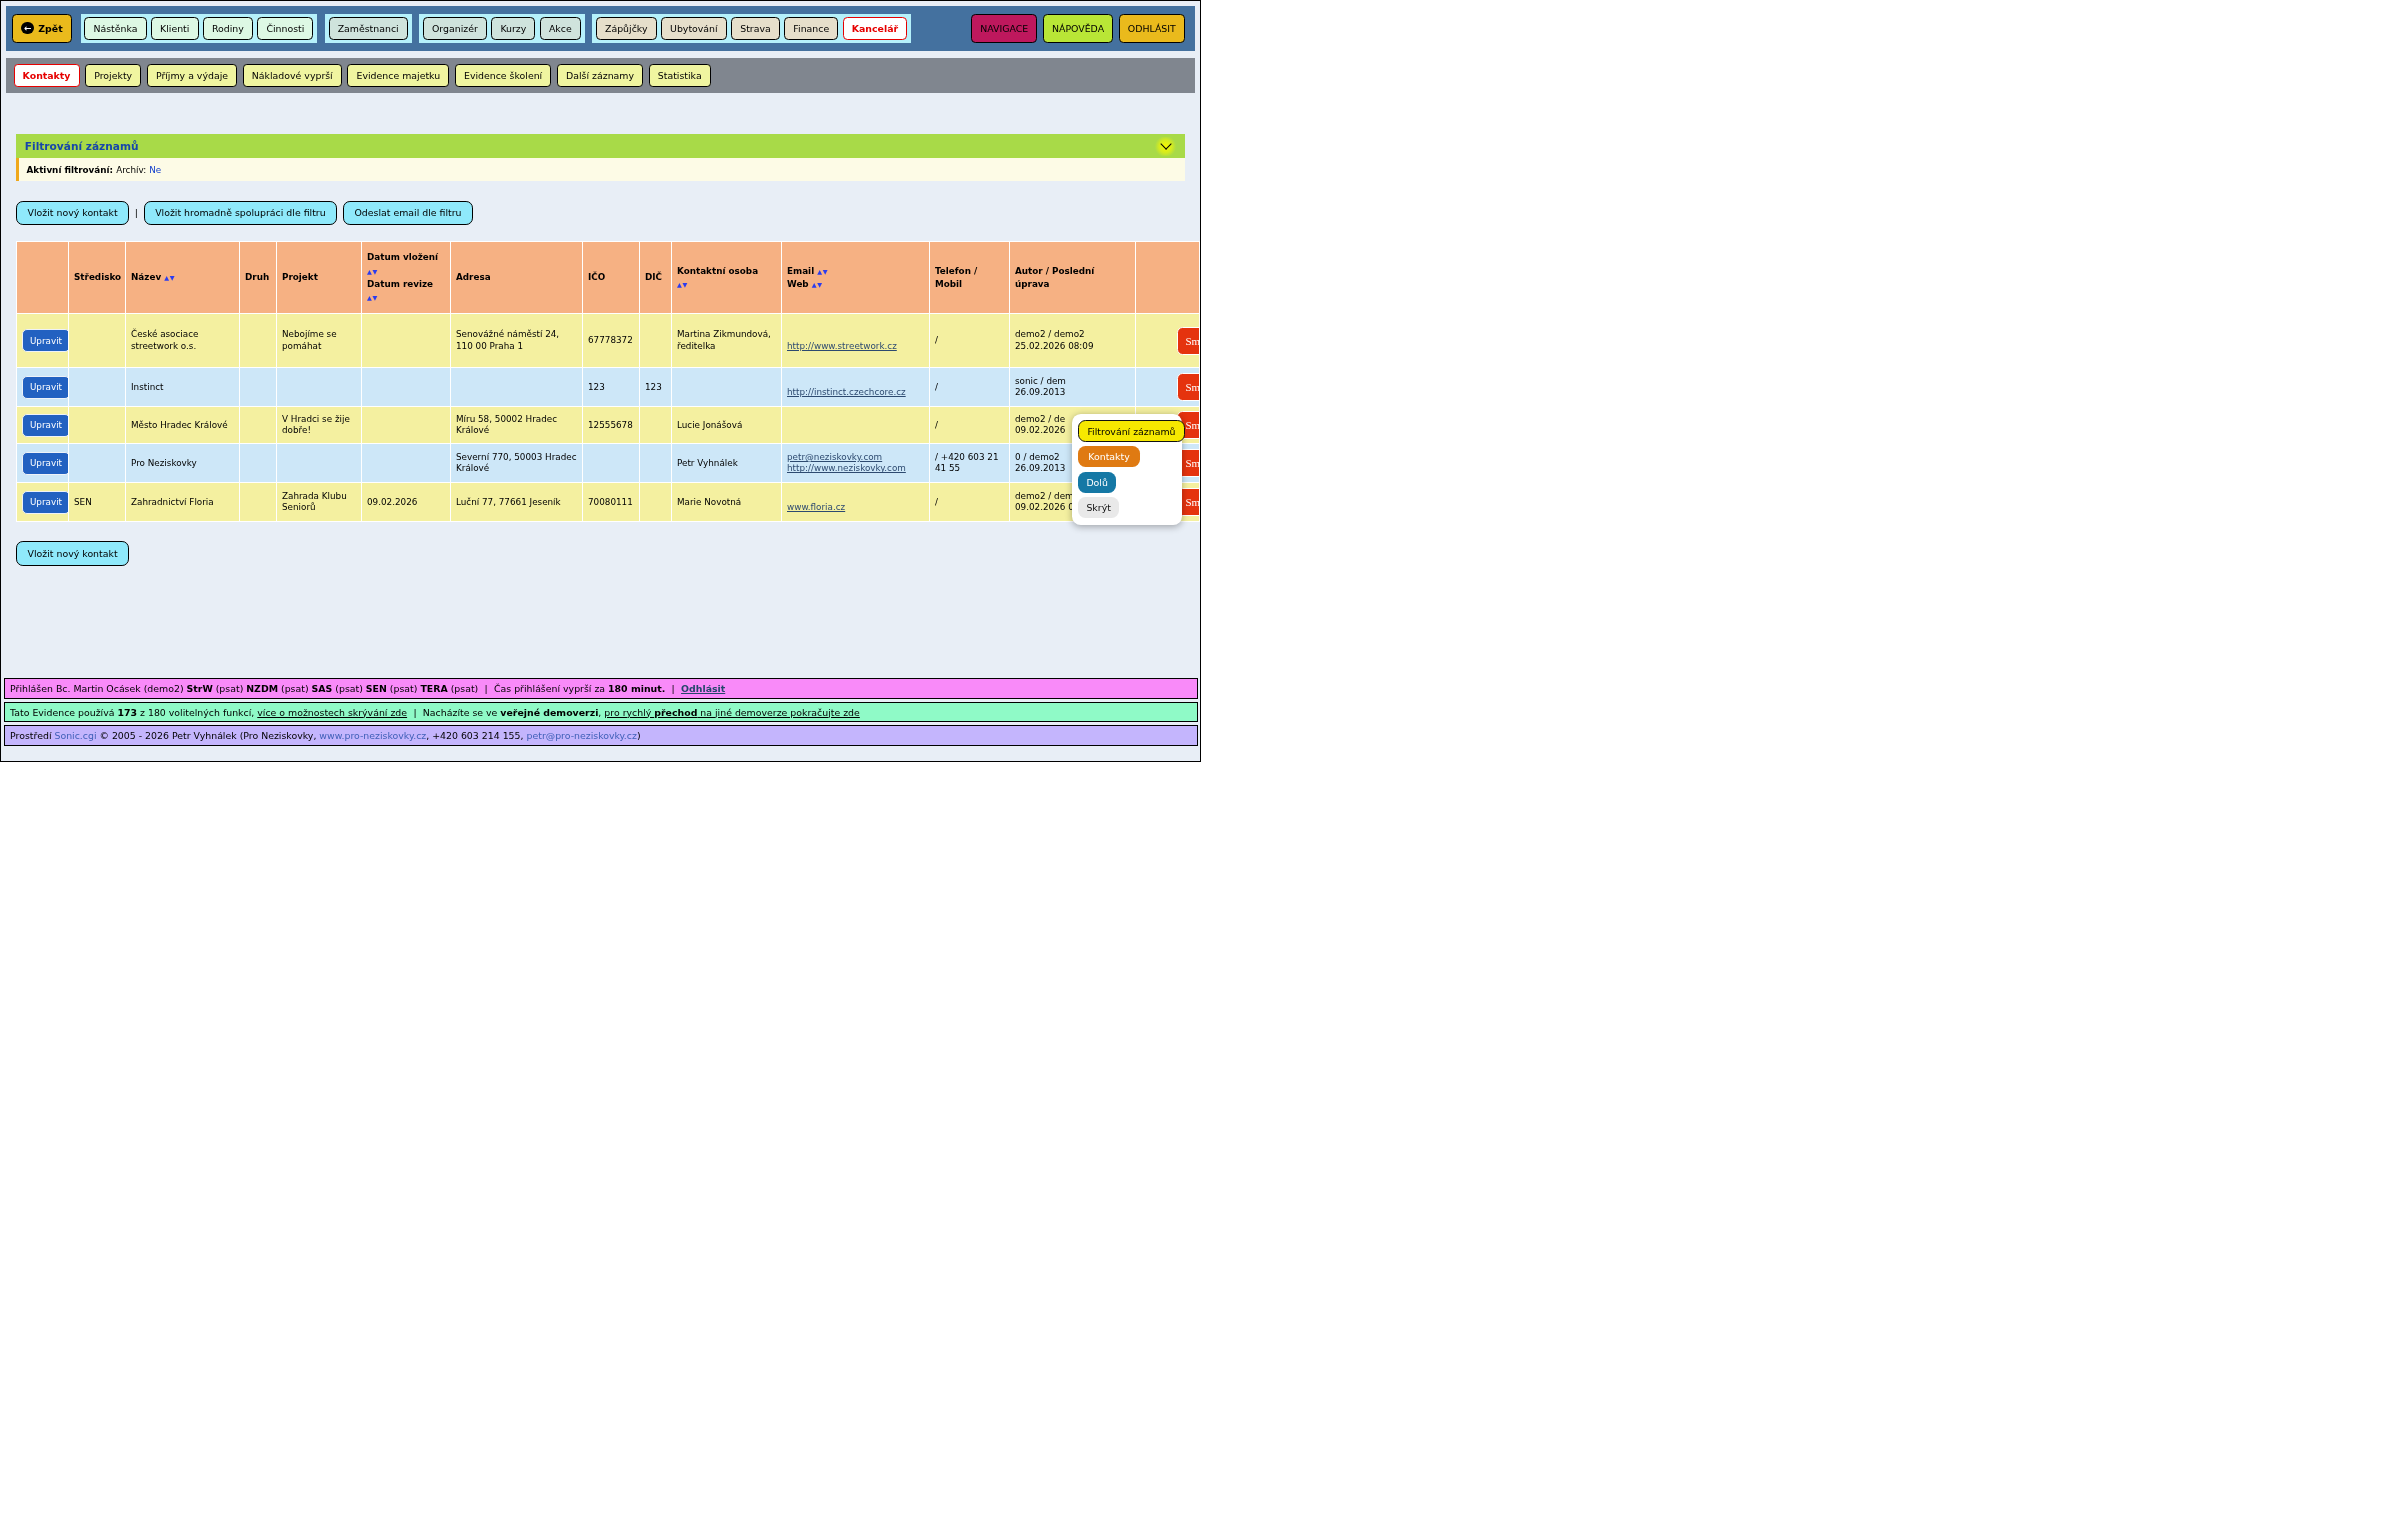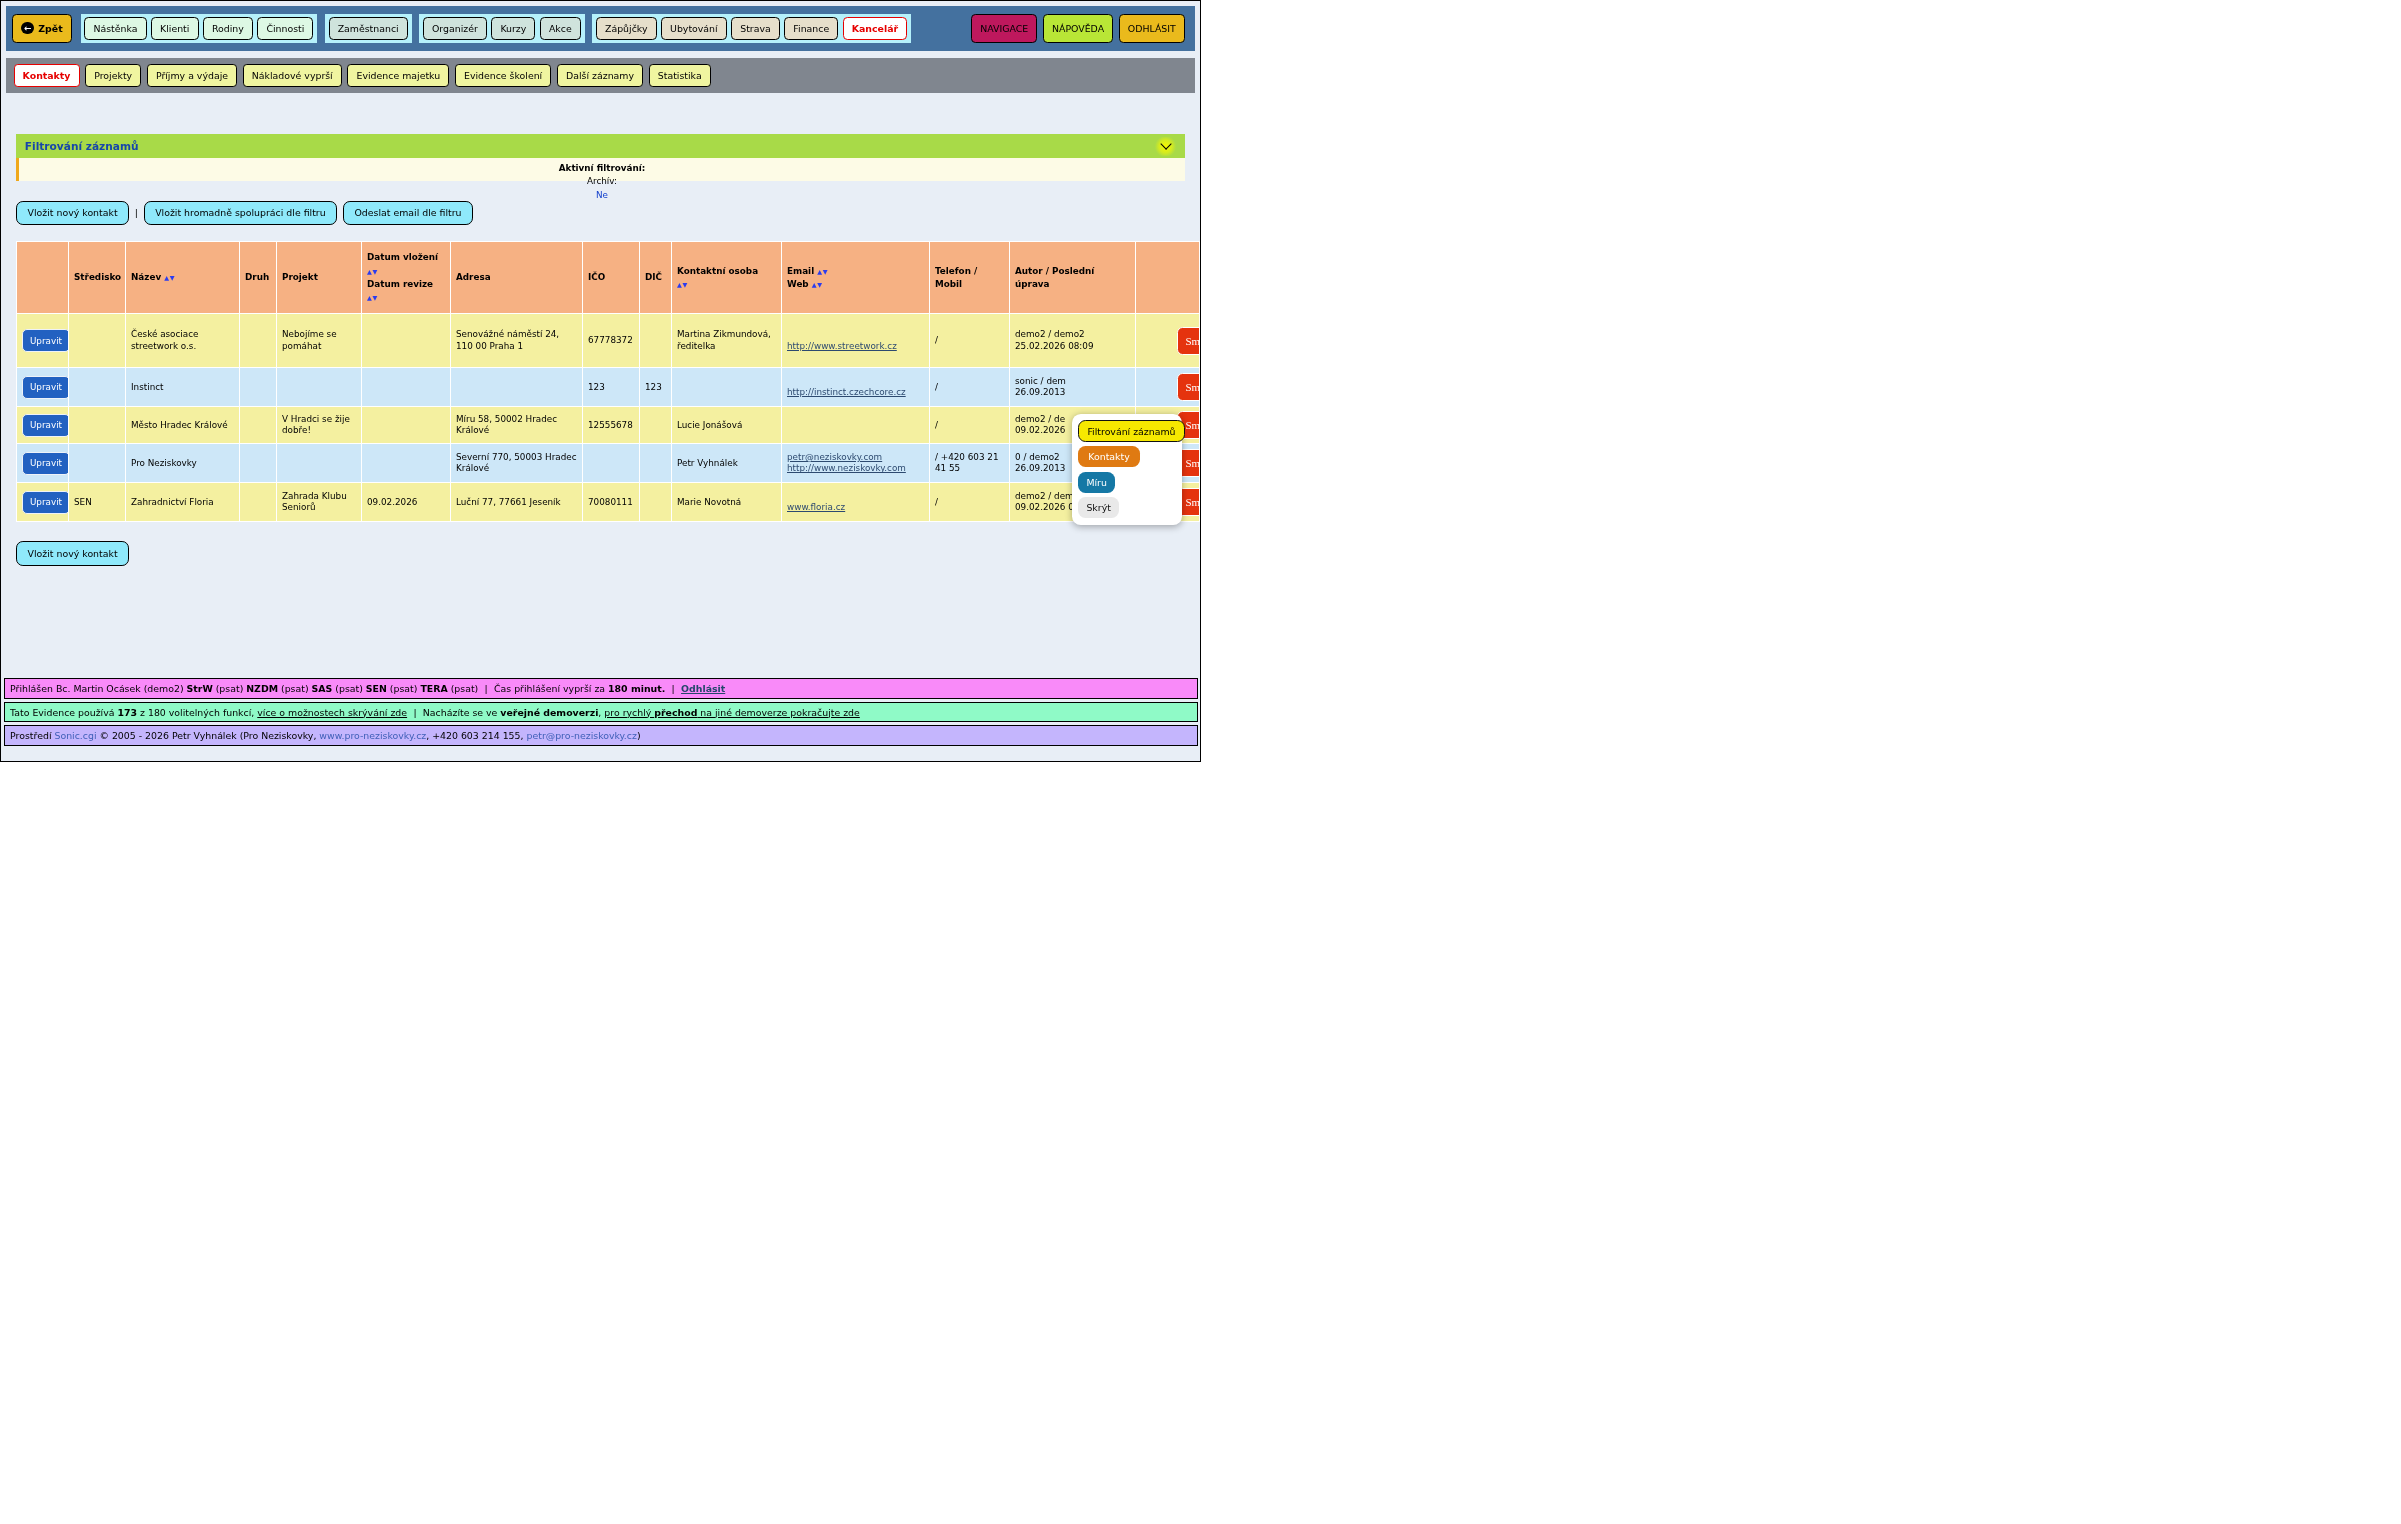--- a/index.html
+++ b/index.html
@@ -92,21 +92,21 @@
   }
   .chevron {
     width: 8.1px; height: 8.1px;
     border-right: 1.9px solid #000; border-bottom: 1.9px solid #000;
     transform: rotate(45deg); margin-top: -3.8px;
   }
   .filter-active {
     background: #fdfbe6;
     border-left: 3.1px solid #f0a81c;
     padding: 5px 7.5px; font-size: 8.8px; height: 22.5px;
-    display: flex; align-items: center; gap: 3.1px; flex-direction: column;
+    display: flex; align-items: center; gap: 3.1px;
   }
   .fa-bold { font-weight: bold; }
   .link-blue { color: #1440cc; text-decoration: none; cursor: pointer; }
 
   
   .actions { margin: 20px 15px 0 15px; display: flex; align-items: center; gap: 5.6px; }
   .cbtn {
     font-family: inherit; font-size: 9.4px; color: #000;
     background: #8fe9fb; border: 1.3px solid #000; border-radius: 6.9px;
     padding: 5.6px 10.6px; cursor: pointer; white-space: nowrap;
@@ -409,21 +409,21 @@
         </tr>
       </tbody>
     </table>
   </div>
 
   <button class="cbtn bottom-new">Vložit nový kontakt</button>
 
   <div class="popup">
     <button class="pp pp-filter">Filtrování záznamů</button>
     <button class="pp pp-kontakty">Kontakty</button>
-    <button class="pp pp-dolu">Míru</button>
+    <button class="pp pp-dolu">Dolů</button>
     <button class="pp pp-skryt">Skrýt</button>
   </div>
 
   <div class="footer">
     <div class="bar bar-pink">
       <span>Přihlášen Bc. Martin Ocásek (demo2) </span><b>StrW</b><span> (psat) </span><b>NZDM</b><span> (psat) </span><b>SAS</b><span> (psat) </span><b>SEN</b><span> (psat) </span><b>TERA</b><span> (psat)</span><span class="sep">|</span><span>Čas přihlášení vyprší za </span><b>180 minut.</b><span class="sep">|</span><a class="logout-link">Odhlásit</a>
     </div>
     <div class="bar bar-green">
       <span>Tato Evidence používá </span><b>173</b><span> z 180 volitelných funkcí, </span><a class="u-link">více o možnostech skrývání zde</a><span class="sep">|</span><span>Nacházíte se ve </span><b>veřejné demoverzi</b><span>, </span><a class="u-link"><span>pro rychlý </span><b>přechod</b><span> na jiné demoverze pokračujte zde</span></a>
     </div>

